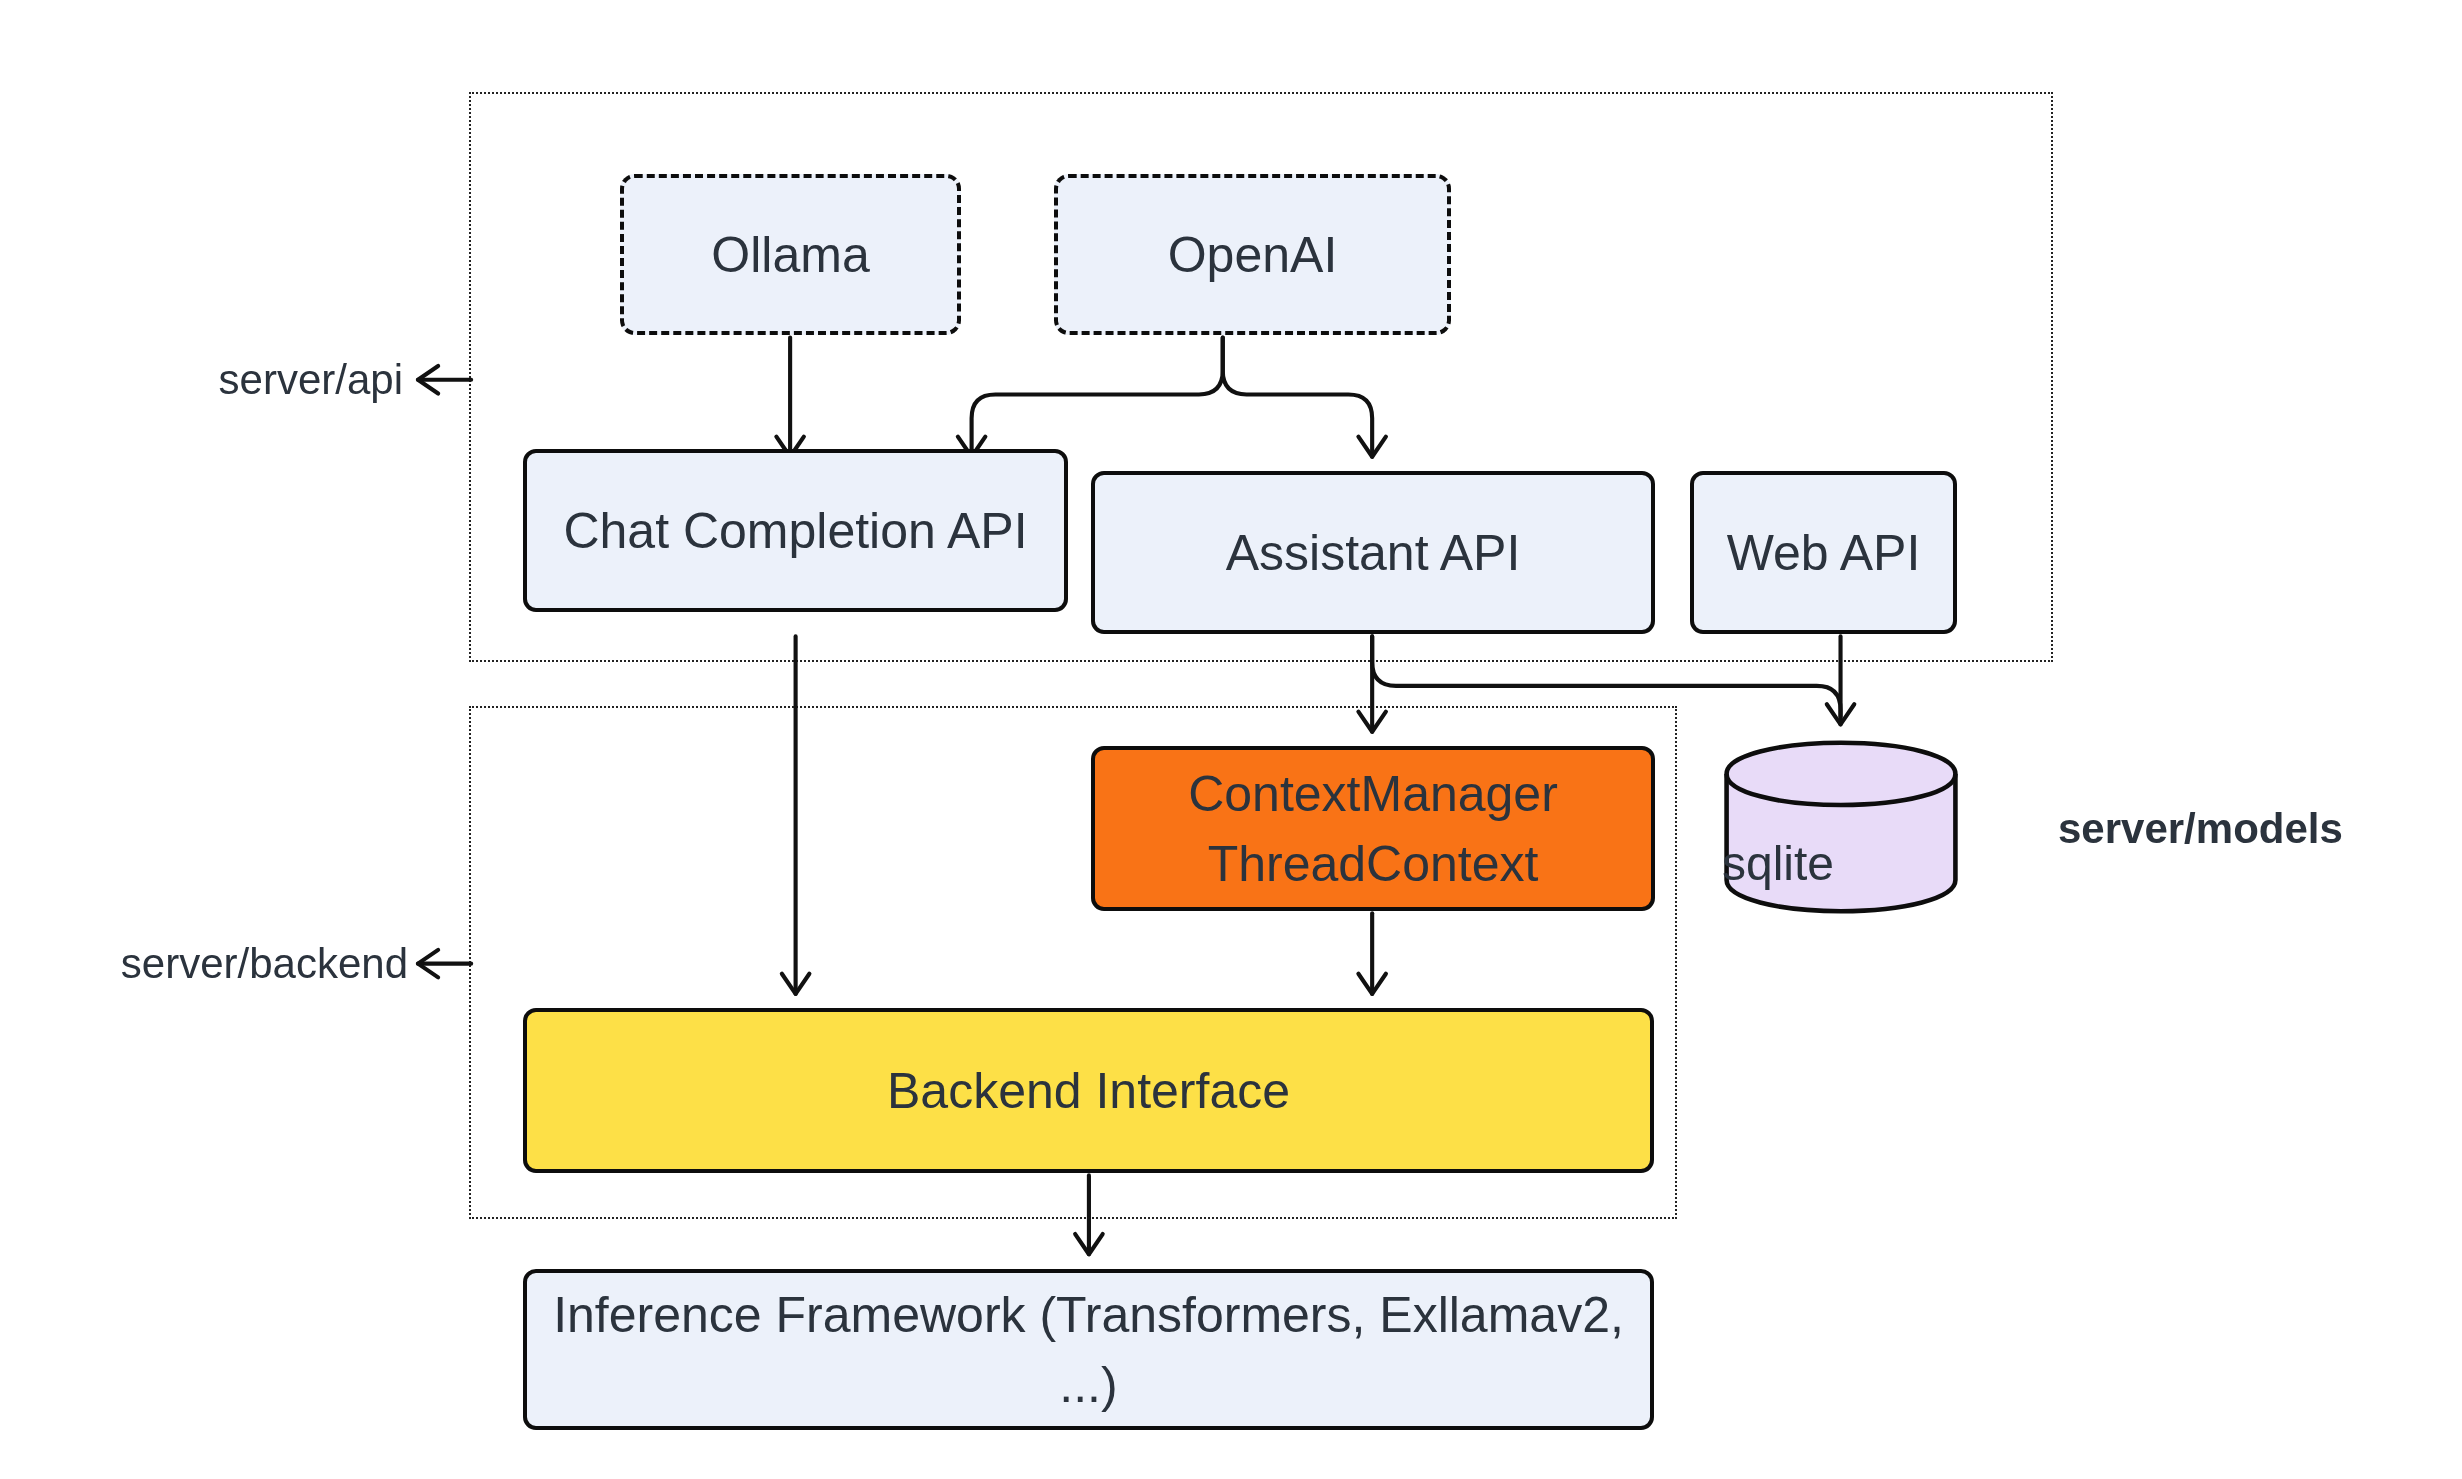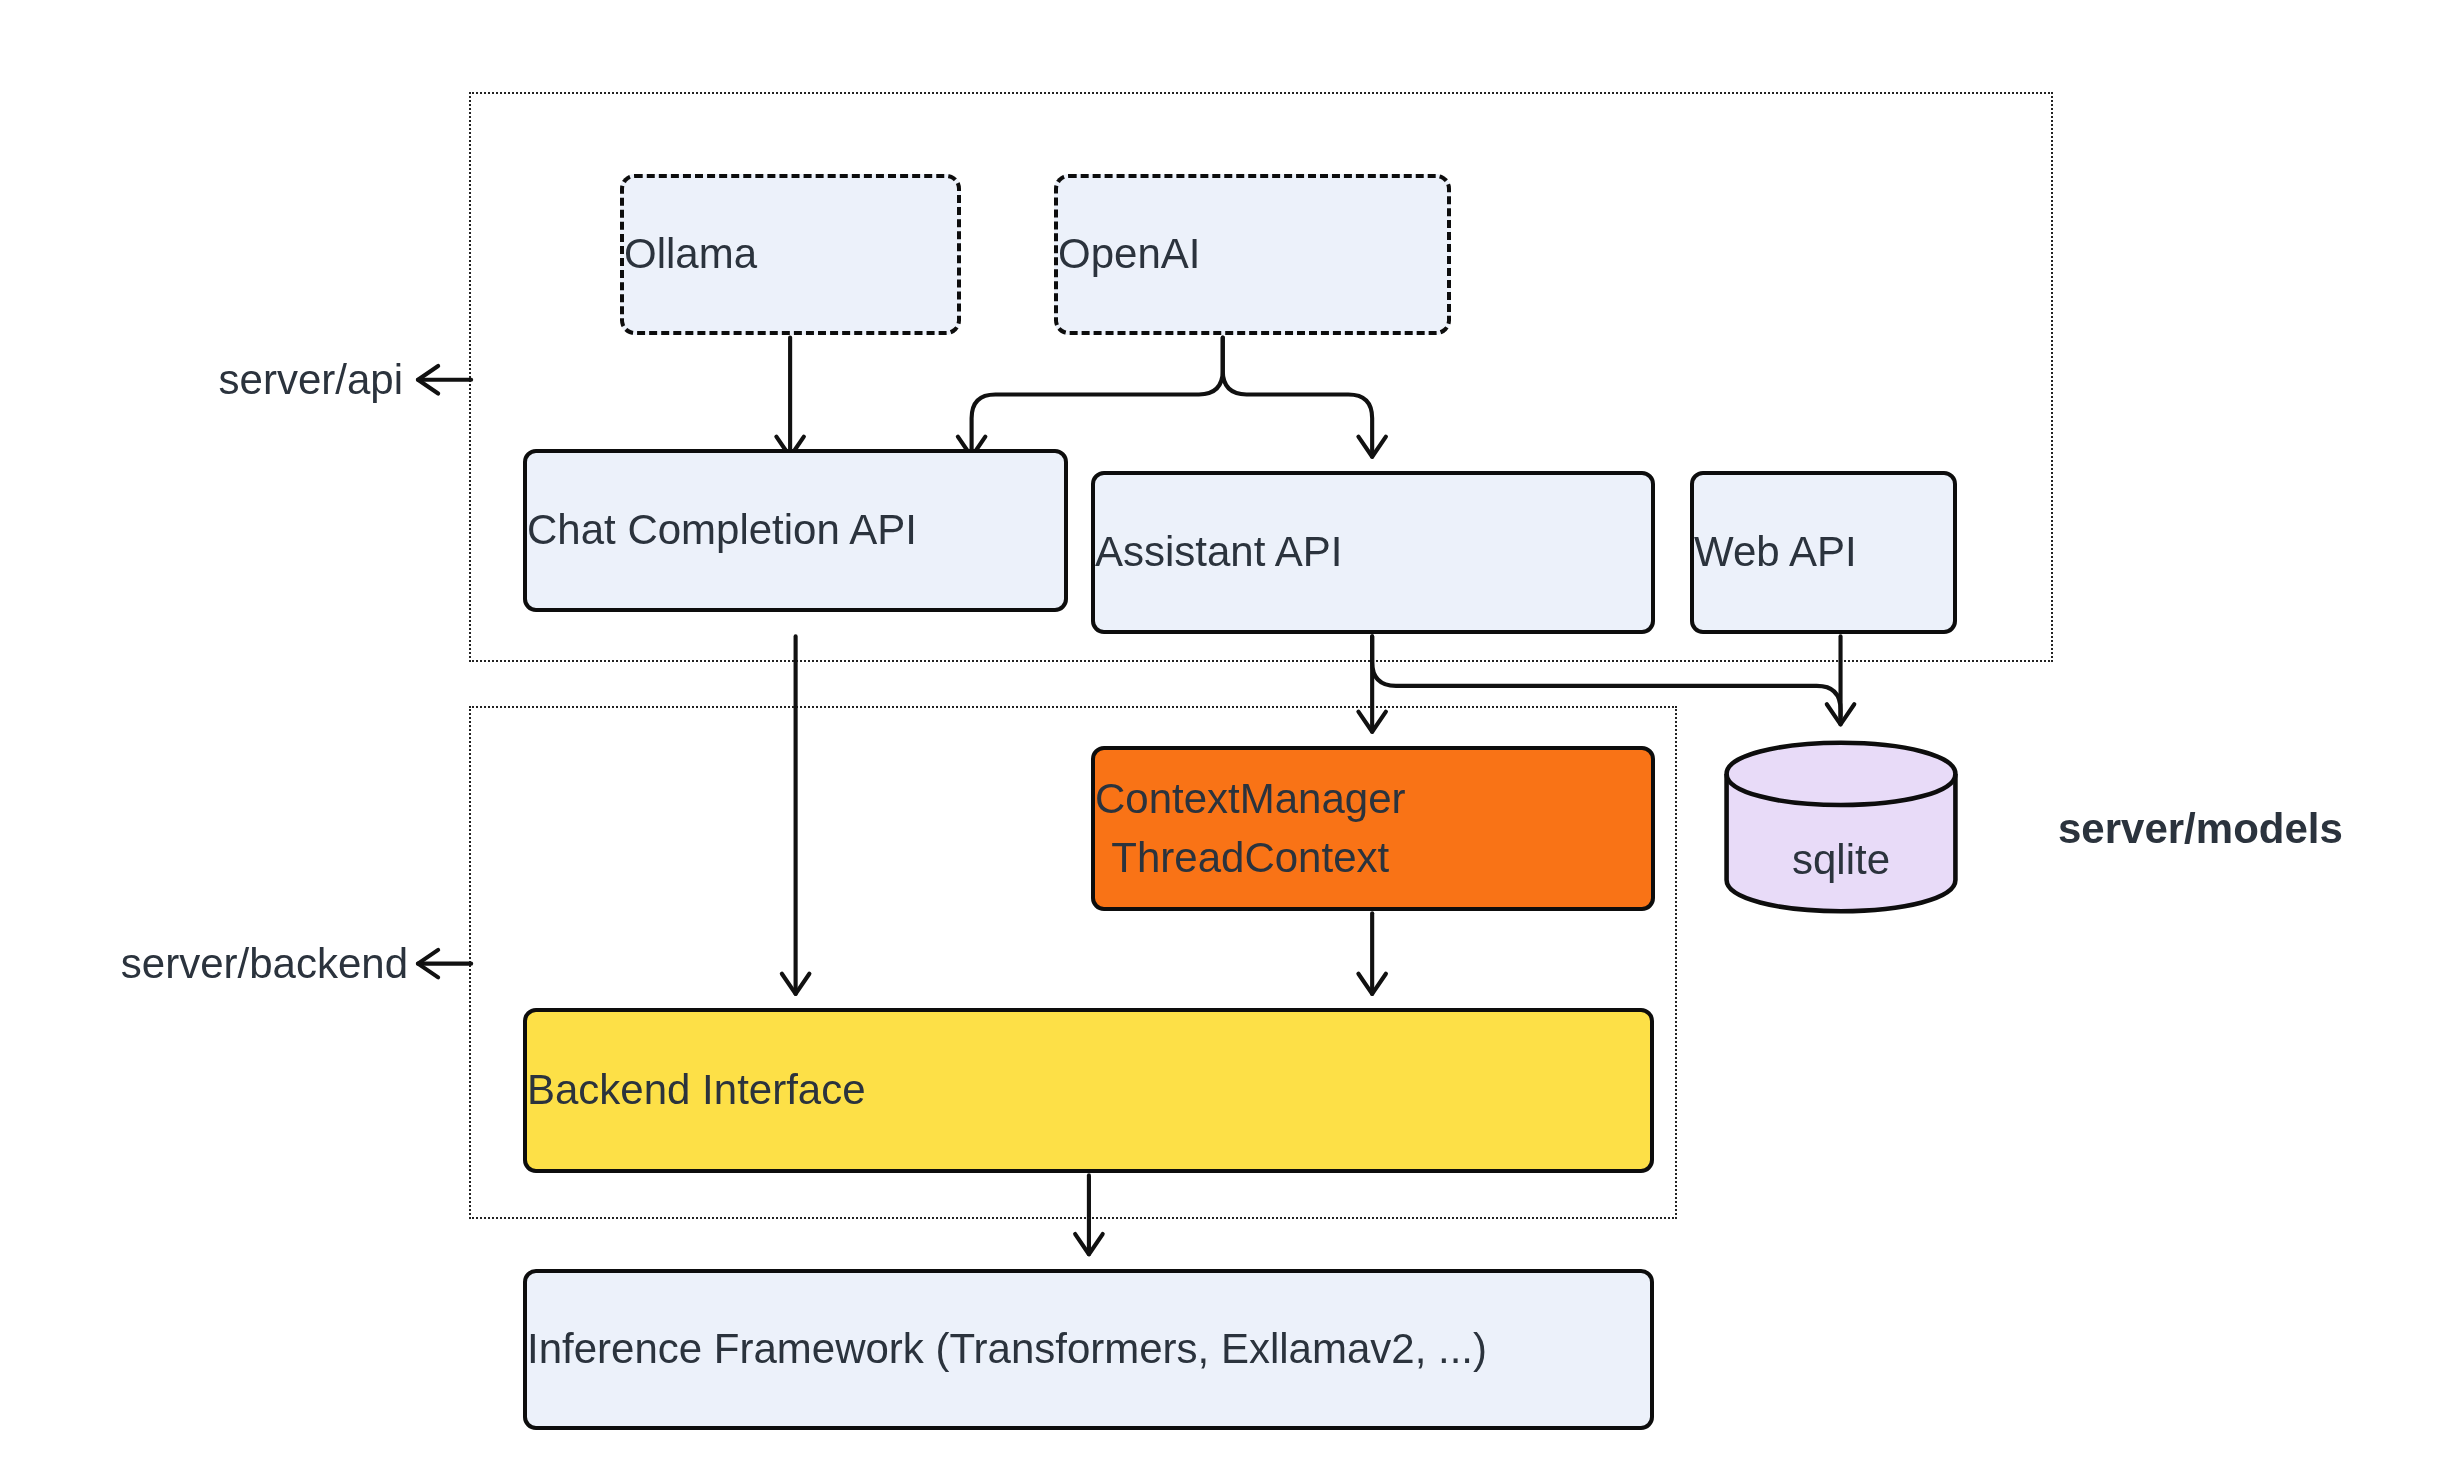--- a/index.html
+++ b/index.html
@@ -29,22 +29,23 @@
     box-sizing: border-box;
   }
   .container.api      { left: 469px; top: 92px; width: 1584px; height: 570px; }
   .container.backend  { left: 469px; top: 706px; width: 1208px; height: 513px; }
 
   .node {
     position: absolute;
     box-sizing: border-box;
     display: flex;
     align-items: center;
+    justify-content: center;
     text-align: center;
-    font-size: 42px;
+    font-size: 50px;
     line-height: 1.4;
     color: #2b333d;
     background: #ecf1fa;
     border: 4.6px solid #0d0d0d;
     border-radius: 13px;
   }
   .node.dashed {
     border-style: dashed;
     border-radius: 14.7px;
   }
@@ -62,22 +63,21 @@
 
   .cylinder {
     position: absolute;
     left: 1722px; top: 737px;
     width: 238px; height: 180px;
   }
   .cylinder .cyl-label {
     position: absolute;
     left: 0; right: 0;
     top: 99px;
-    text-align: center;
-    font-size: 42px;
+    font-size: 48px;
     color: #2b333d;
   }
 
   .side-label {
     position: absolute;
     font-size: 42px;
     color: #2b333d;
     white-space: nowrap;
   }
   .lbl-api      { right: 2059px; top: 356px;  text-align: right; }  

